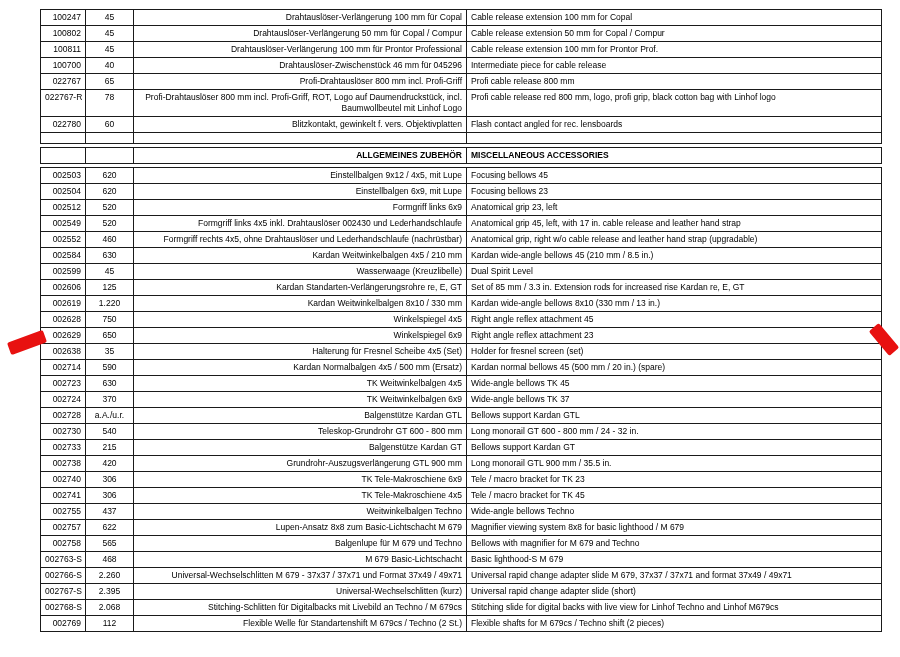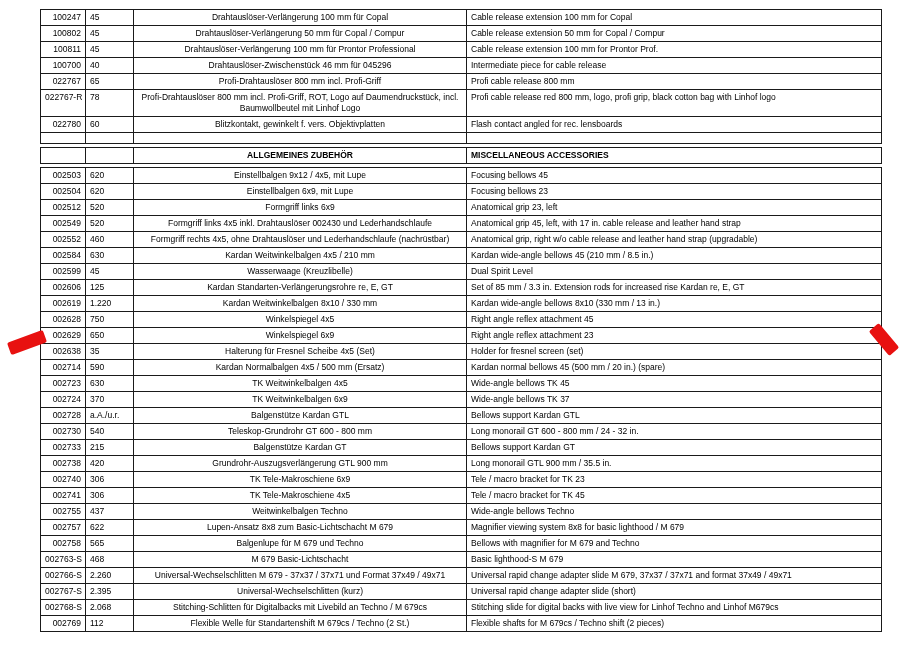--- a/index.html
+++ b/index.html
@@ -34,22 +34,22 @@
     font-size: 8.5px;
     line-height: 11px;
     color: #000000;
     padding: 0 4px;
     height: 15px;
     white-space: nowrap;
     overflow: hidden;
     vertical-align: middle;
   }
   .c-code  { text-align: right;  }
-  .c-price { text-align: left; }
-  .c-de    { text-align: center; margin-left: 32px;   }
+  .c-price { text-align: center; }
+  .c-de    { text-align: right; margin-left: 32px;   }
   .c-en    { text-align: left; margin-left: 16px;   }
   tr.empty-row td { height: 10px; }
   tr.wrap-row td { vertical-align: top; padding-top: 2px; padding-bottom: 2px; }
   tr.wrap-row td.c-de { white-space: normal; }
   td.bold { font-weight: bold; }
   .marker {
     position: absolute;
     width: 38px;
     height: 13px;
     border-radius: 2px;

